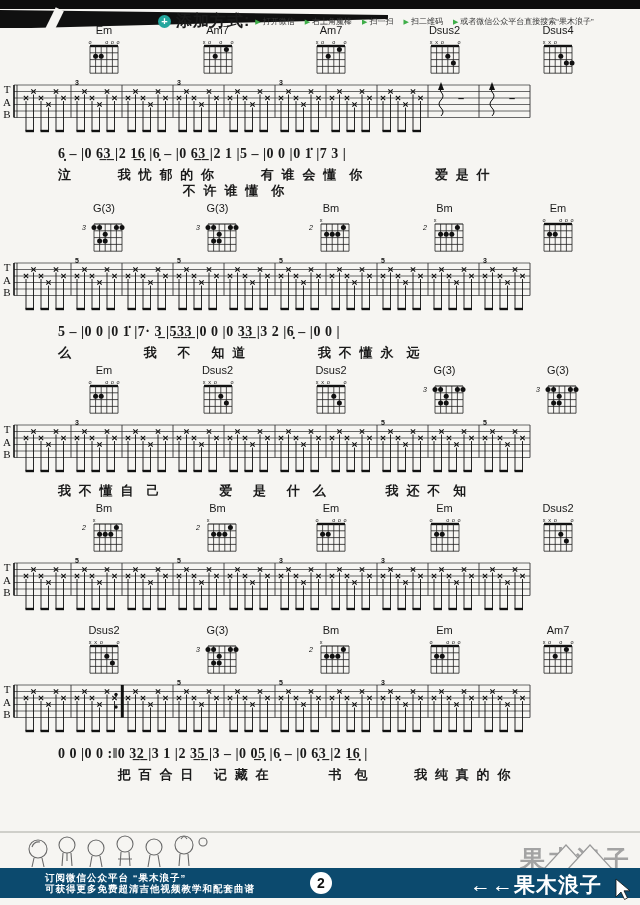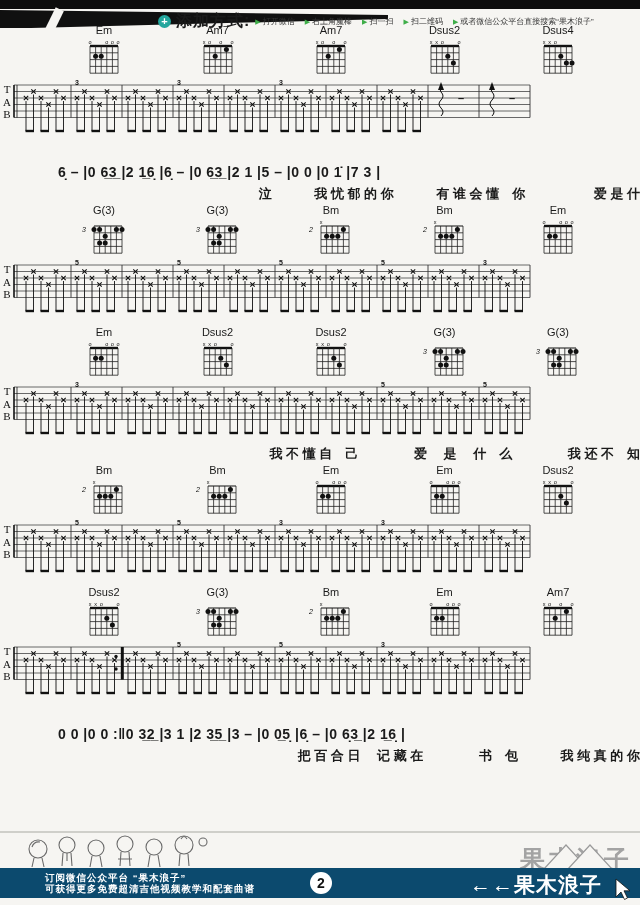--- a/index.html
+++ b/index.html
@@ -17,24 +17,24 @@
   .steps{display:flex;align-items:center;gap:10px;}
   .step{display:flex;align-items:center;gap:2px;font-size:8px;color:#333;}
   .tri{font-size:7px;line-height:8px;}
   #systems{position:absolute;top:26px;left:0;width:640px;}
   .system{margin-bottom:4px;}
   .chord-row{display:flex;justify-content:space-between;align-items:flex-end;
              padding:0 58px 0 80px;height:52px;}
   .chord{text-align:center;}
   .cname{font-size:11px;height:12px;line-height:12px;font-family:"Liberation Sans",sans-serif;}
   .chord svg,.tabsvg{display:block;}
-  .melody{margin:20px 0 0 58px;height:22px;font-family:Liberation Sans, sans-serif;font-weight:bold;
+  .melody{margin:2px 0 0 58px;height:22px;font-family:Liberation Serif, serif;font-weight:bold;
           font-size:14px;letter-spacing:0.5px;white-space:pre;}
   .lyrics{margin-left:58px;font-size:13px;font-weight:bold;line-height:16px;white-space:pre;
-          font-family:Liberation Sans, sans-serif;text-align:right;}
+          font-family:Liberation Mono, monospace;}
   .footer{position:absolute;left:0;bottom:0;width:640px;height:72px;border-top:2px solid #cfcfca;}
   .doodle{position:absolute;left:22px;top:0px;}
   .watermark{position:absolute;right:8px;top:10px;font-size:25px;font-weight:bold;color:#9b9b9b;
              letter-spacing:3px;opacity:.9;}
   .chevrons{position:absolute;right:26px;top:8px;}
   .fbar{position:absolute;left:0;right:0;bottom:7px;height:30px;background:#0c4a6e;}
   .fsub{position:absolute;left:45px;top:4px;color:#fff;font-size:9.5px;line-height:11px;
         font-weight:bold;letter-spacing:1px;}
   .fpage{position:absolute;left:310px;top:4px;width:22px;height:22px;border-radius:50%;background:#fff;
          color:#111;font-size:14px;font-weight:bold;text-align:center;line-height:22px;}
@@ -332,21 +332,21 @@
           <line x1="420.5" y1="23" x2="420.5" y2="53" stroke="#111" stroke-width="0.9"></line>
           <line x1="382.5" y1="53" x2="391" y2="53" stroke="#111" stroke-width="2.4"></line>
           <line x1="397.5" y1="53" x2="406" y2="53" stroke="#111" stroke-width="2.4"></line>
           <line x1="412.5" y1="53" x2="421" y2="53" stroke="#111" stroke-width="2.4"></line>
           <path d="M441 38 q4 -4 0 -8 q-4 -4 0 -8 q4 -4 0 -8 q-2 -3 0 -5" stroke="#111" fill="none" stroke-width="1"></path>
           <path d="M438 12 L444 12 L441 4 Z" fill="#111"></path>
           <text x="458" y="24" font-size="11" font-weight="bold" fill="#111">–</text>
           <path d="M492 38 q4 -4 0 -8 q-4 -4 0 -8 q4 -4 0 -8 q-2 -3 0 -5" stroke="#111" fill="none" stroke-width="1"></path>
           <path d="M489 12 L495 12 L492 4 Z" fill="#111"></path>
           <text x="509" y="24" font-size="11" font-weight="bold" fill="#111">–</text>
-        </svg><div class="melody">6̣ – |0 6̲3̲ |2 1̲6̣ |6̣ – |0 6̲3̲ |2 1 |5 – |0 0 |0 1̇ |7 3 |</div><div class="lyrics">泣　　　 我 忧 郁 的 你　　　 有 谁 会 懂　你　　　　　 爱 是 什</div></div>
+        </svg><div class="melody">6̣ – |0 6̲3̲ |2 1̲6̣ |6̣ – |0 6̲3̲ |2 1 |5 – |0 0 |0 1̇ |7 3 |</div><div class="lyrics">泣　　　 我 忧 郁 的 你　　　 有 谁 会 懂　你　　　　　 爱 是 什</div><div class="lyrics">　　　　　　　　　 不 许 谁 懂　你</div></div>
       <div class="system"><div class="chord-row">
           <div class="chord">
             <div class="cname">G(3)</div>
             <svg width="48" height="42">
               <line x1="14" y1="10" x2="42" y2="10" stroke="#111" stroke-width="1"></line>
               <line x1="14" y1="16.8" x2="42" y2="16.8" stroke="#222" stroke-width="0.8"></line>
               <line x1="14" y1="23.6" x2="42" y2="23.6" stroke="#222" stroke-width="0.8"></line>
               <line x1="14" y1="30.4" x2="42" y2="30.4" stroke="#222" stroke-width="0.8"></line>
               <line x1="14" y1="37.2" x2="42" y2="37.2" stroke="#222" stroke-width="0.8"></line>
               <line x1="14" y1="10" x2="14" y2="37.2" stroke="#222" stroke-width="0.8"></line>
@@ -625,21 +625,21 @@
           <line x1="500" y1="23" x2="500" y2="53" stroke="#111" stroke-width="0.9"></line>
           <path d="M505.3 24.3L509.7 28.7M509.7 24.3L505.3 28.7" stroke="#111" stroke-width="1.1"></path>
           <line x1="507.5" y1="29.5" x2="507.5" y2="53" stroke="#111" stroke-width="0.9"></line>
           <path d="M512.8 11.3L517.2 15.7M517.2 11.3L512.8 15.7" stroke="#111" stroke-width="1.1"></path>
           <line x1="515" y1="16.5" x2="515" y2="53" stroke="#111" stroke-width="0.9"></line>
           <path d="M520.3 17.8L524.7 22.2M524.7 17.8L520.3 22.2" stroke="#111" stroke-width="1.1"></path>
           <line x1="522.5" y1="23" x2="522.5" y2="53" stroke="#111" stroke-width="0.9"></line>
           <line x1="484.5" y1="53" x2="493" y2="53" stroke="#111" stroke-width="2.4"></line>
           <line x1="499.5" y1="53" x2="508" y2="53" stroke="#111" stroke-width="2.4"></line>
           <line x1="514.5" y1="53" x2="523" y2="53" stroke="#111" stroke-width="2.4"></line>
-        </svg></div>
+        </svg><div class="melody">5 – |0 0 |0 1̇ |7· 3̲ |5̲3̲3̲ |0 0 |0 3̲3̲ |3 2 |6̣ – |0 0 |</div><div class="lyrics">么　　　　　 我　 不　 知 道　　　　　 我 不 懂 永　远</div></div>
       <div class="system"><div class="chord-row">
           <div class="chord">
             <div class="cname">Em</div>
             <svg width="48" height="42">
               <line x1="10" y1="10" x2="38" y2="10" stroke="#111" stroke-width="2.4"></line>
               <line x1="10" y1="16.8" x2="38" y2="16.8" stroke="#222" stroke-width="0.8"></line>
               <line x1="10" y1="23.6" x2="38" y2="23.6" stroke="#222" stroke-width="0.8"></line>
               <line x1="10" y1="30.4" x2="38" y2="30.4" stroke="#222" stroke-width="0.8"></line>
               <line x1="10" y1="37.2" x2="38" y2="37.2" stroke="#222" stroke-width="0.8"></line>
               <line x1="10" y1="10" x2="10" y2="37.2" stroke="#222" stroke-width="0.8"></line>

